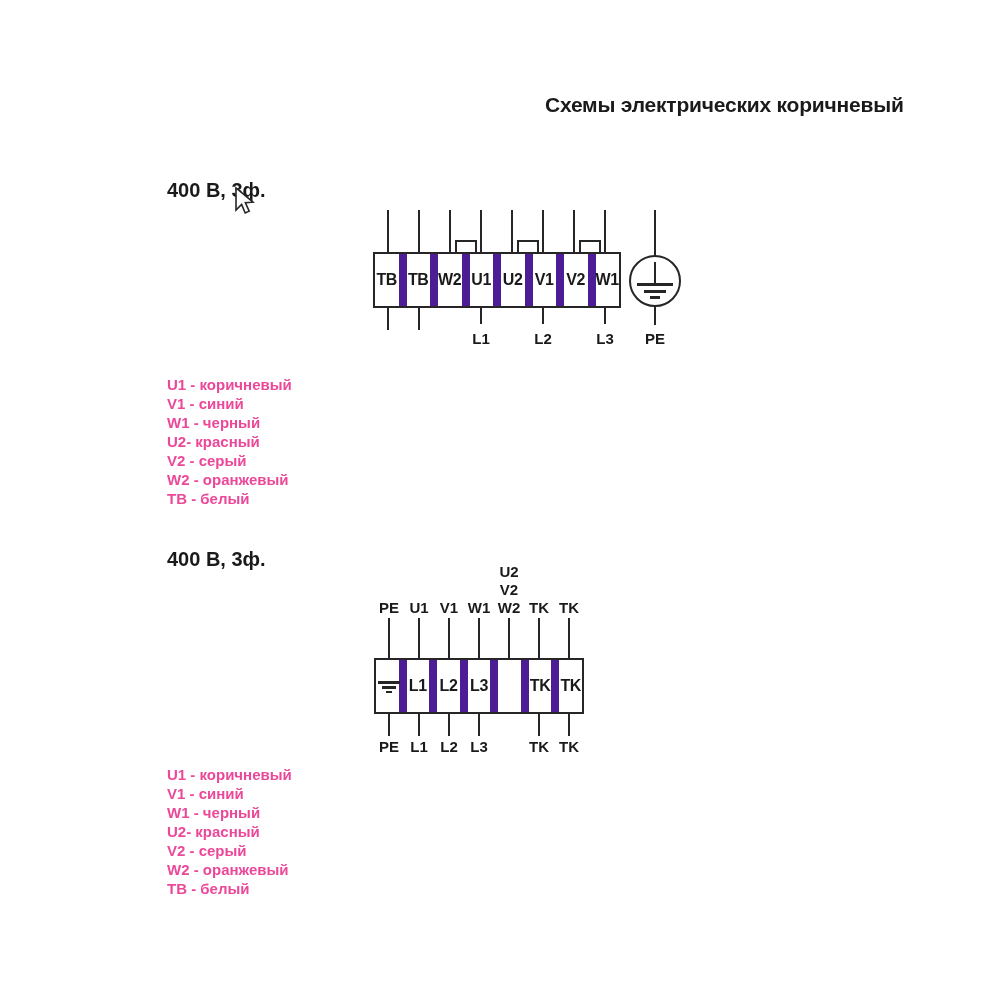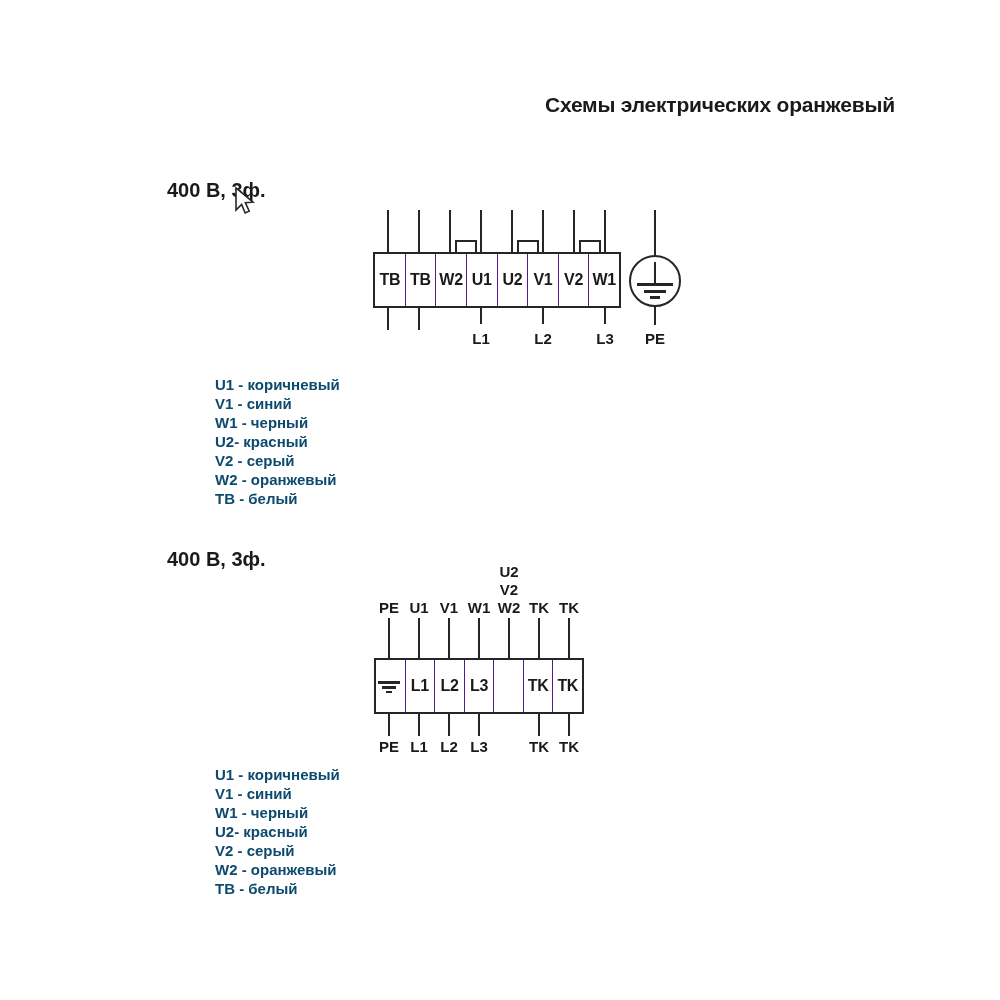--- a/index.html
+++ b/index.html
@@ -6,34 +6,34 @@
   #page{position:relative;width:1000px;height:1000px;background:#ffffff;overflow:hidden;
         font-family:"Liberation Sans",sans-serif;color:#1a1a1a;}
   .abs{position:absolute;}
   .vline{position:absolute;width:2px;background:#262626;}
   .hbar{position:absolute;background:#262626;}
   .lbl{position:absolute;font-weight:bold;color:#1a1a1a;text-align:center;white-space:nowrap;}
   .title{position:absolute;font-weight:bold;font-size:21px;letter-spacing:-0.2px;}
   .section{position:absolute;font-weight:bold;font-size:20px;}
   .block{position:absolute;display:flex;border:2px solid #262626;box-sizing:border-box;background:#fff;}
   .cell{flex:1;display:flex;align-items:center;justify-content:center;
-        font-weight:bold;font-size:16px;border-right:1px solid #4c1d95;letter-spacing:-0.3px;}
+        font-weight:bold;font-size:16px;border-right:8px solid #4c1d95;letter-spacing:-0.3px;}
   .cell:last-child{border-right:none;}
   .bridge{position:absolute;border:2px solid #262626;border-bottom:none;box-sizing:border-box;background:transparent;}
   .circle{position:absolute;border:2px solid #262626;border-radius:50%;box-sizing:border-box;background:#fff;}
-  .legend{position:absolute;font-weight:bold;font-size:15px;line-height:19px;color:#0c4a6e;margin-left:48px;}
+  .legend{position:absolute;font-weight:bold;font-size:15px;line-height:19px;color:#ec4899;}
   .legend div{white-space:nowrap;}
   .toplbl{position:absolute;width:40px;text-align:center;font-weight:bold;font-size:15px;white-space:nowrap;}
 </style>
 </head>
 <body>
 
 <div id="page">
 
-  <div class="title" style="left:545px;top:93px;">Схемы электрических оранжевый</div>
+  <div class="title" style="left:545px;top:93px;">Схемы электрических коричневый</div>
 
   <div class="section" style="left:167px;top:179px;">400 В, 3ф.</div>
 
   <svg class="abs" style="left:233px;top:186px;" width="24" height="30" viewBox="0 0 24 30">
     <path d="M 3 2 L 3 24 L 8.6 18.4 L 12.2 27 L 16.2 25.2 L 12.4 16.8 L 20 16.2 Z" fill="#ffffff" stroke="#262626" stroke-width="1.6" stroke-linejoin="miter"></path>
   </svg>
 
   <div class="vline" style="left:387px;top:210px;height:42px;"></div>
   <div class="vline" style="left:418px;top:210px;height:42px;"></div>
   <div class="vline" style="left:449px;top:210px;height:42px;"></div>

